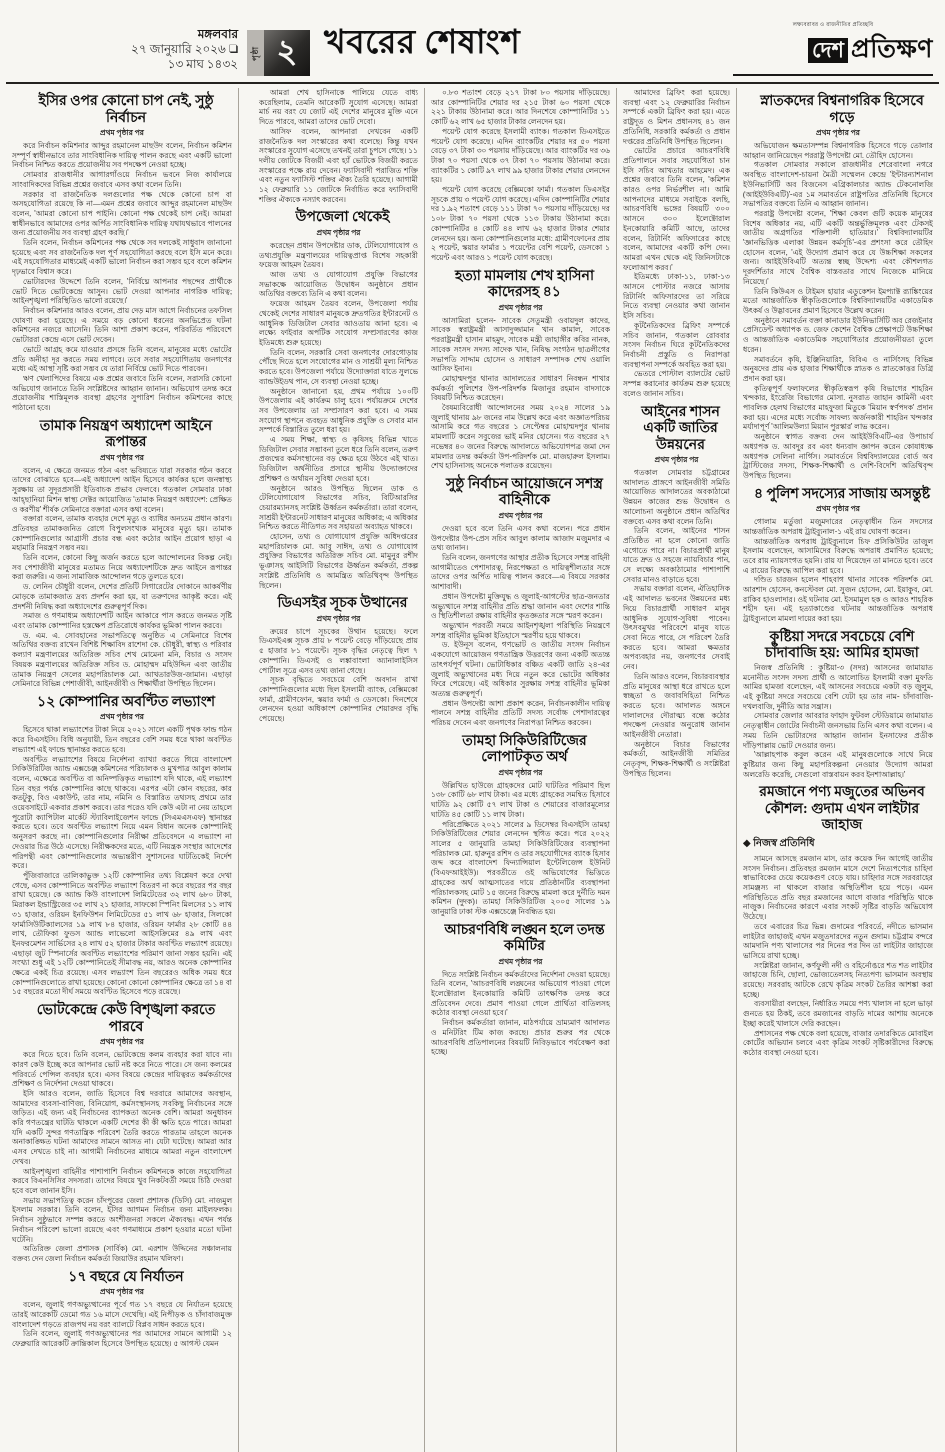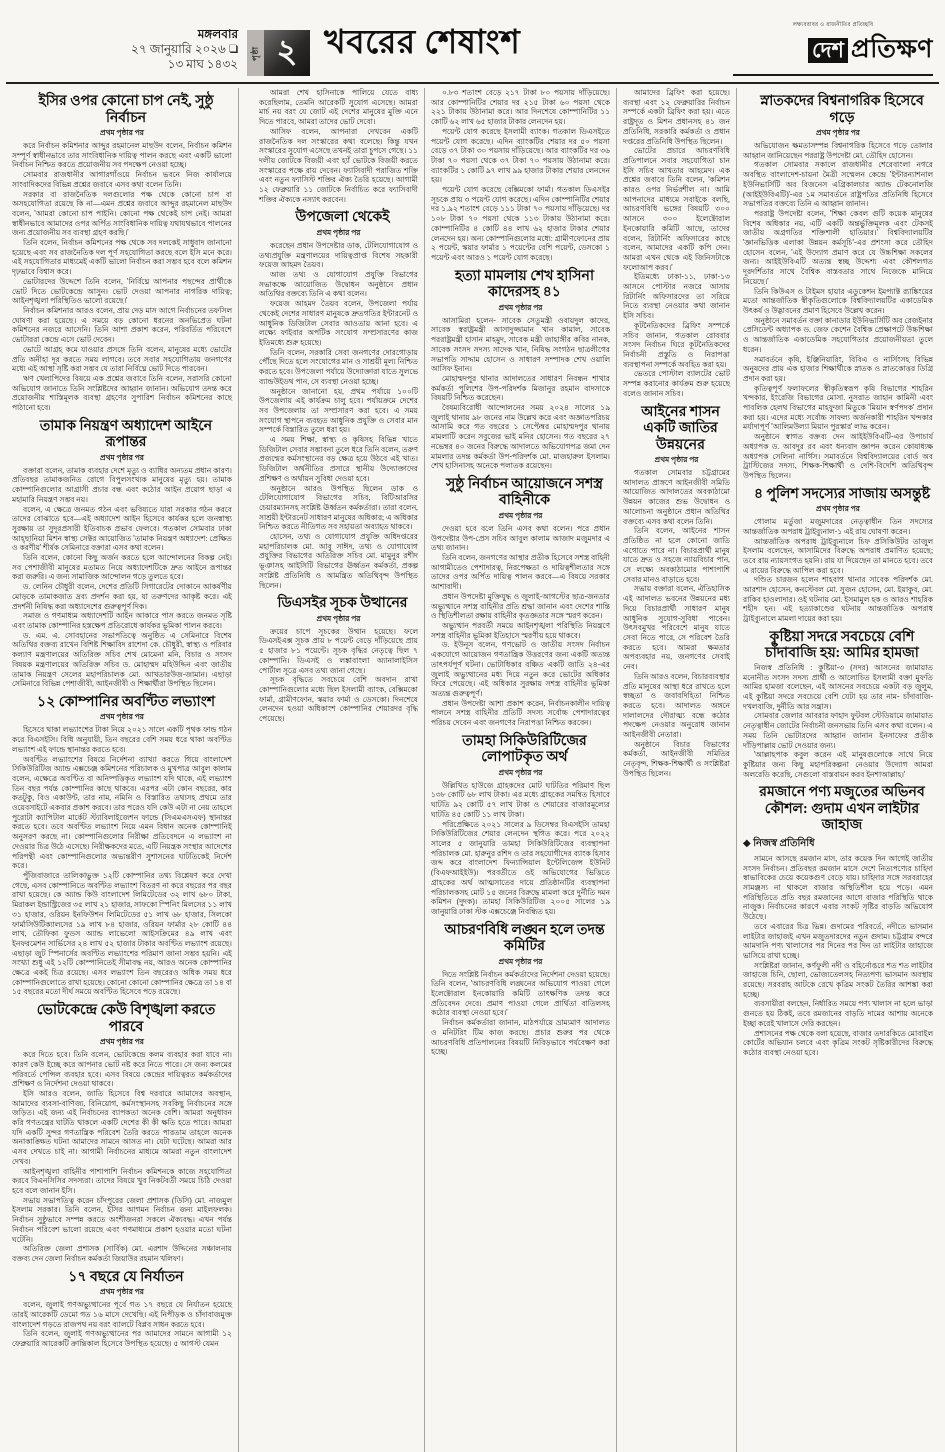--- a/index.html
+++ b/index.html
@@ -121,22 +121,22 @@
           <p class="bp">সরকার বা রাজনৈতিক দলগুলোর পক্ষ থেকে কোনো চাপ বা অসহযোগিতা রয়েছে কি না—এমন প্রশ্নের জবাবে আব্দুর রহমানেল মাছউদ বলেন, 'আমরা কোনো চাপ পাইনি। কোনো পক্ষ থেকেই চাপ নেই। আমরা স্বাধীনভাবে আমাদের ওপর অর্পিত সাংবিধানিক দায়িত্ব যথাযথভাবে পালনের জন্য প্রয়োজনীয় সব ব্যবস্থা গ্রহণ করছি।'</p>
           <p class="bp">তিনি বলেন, নির্বাচন কমিশনের পক্ষ থেকে সব দলকেই সাধুবাদ জানানো হয়েছে এবং সব রাজনৈতিক দল পূর্ণ সহযোগিতা করছে বলে ইসি মনে করে। এই সহযোগিতার মাধ্যমেই একটি ভালো নির্বাচন করা সম্ভব হবে বলে কমিশন দৃঢ়ভাবে বিশ্বাস করে।</p>
           <p class="bp">ভোটারদের উদ্দেশে তিনি বলেন, 'নির্বিঘ্নে আপনার পছন্দের প্রার্থীকে ভোট দিতে ভোটকেন্দ্রে আসুন। ভোট দেওয়া আপনার নাগরিক দায়িত্ব; আইনশৃঙ্খলা পরিস্থিতিও ভালো রয়েছে।'</p>
           <p class="bp">নির্বাচন কমিশনার আরও বলেন, প্রায় দেড় মাস আগে নির্বাচনের তফসিল ঘোষণা করা হয়েছে। এ সময়ে বড় কোনো ধরনের অনভিপ্রেত ঘটনা কমিশনের নজরে আসেনি। তিনি আশা প্রকাশ করেন, পরিবর্তিত পরিবেশে ভোটাররা কেন্দ্রে এসে ভোট দেবেন।</p>
           <p class="bp">ভোটে আগ্রহ কমে যাওয়ার প্রসঙ্গে তিনি বলেন, মানুষের মধ্যে ভোটের প্রতি অনীহা দূর করতে সময় লাগবে। তবে সবার সহযোগিতায় জনগণের মধ্যে এই আস্থা সৃষ্টি করা সম্ভব যে তারা নির্বিঘ্নে ভোট দিতে পারবেন।</p>
           <p class="bp">ঋণ খেলাপিদের বিষয়ে এক প্রশ্নের জবাবে তিনি বলেন, সরাসরি কোনো অভিযোগ জানাতে তিনি সংশ্লিষ্টদের আহ্বান জানান। অভিযোগ তদন্ত করে প্রয়োজনীয় শাস্তিমূলক ব্যবস্থা গ্রহণের সুপারিশ নির্বাচন কমিশনের কাছে পাঠানো হবে।</p>
         </article>
         <article class="art">
           <h2 class="hl">তামাক নিয়ন্ত্রণ অধ্যাদেশ আইনে রূপান্তর</h2>
           <div class="sub">প্রথম পৃষ্ঠার পর</div>
+          <p class="bp">বলেন, এ ক্ষেত্রে জনমত গঠন এবং ভবিষ্যতে যারা সরকার গঠন করবে তাদের বোঝাতে হবে—এই অধ্যাদেশ আইন হিসেবে কার্যকর হলে জনস্বাস্থ্য সুরক্ষায় তা সুদূরপ্রসারী ইতিবাচক প্রভাব ফেলবে। গতকাল সোমবার ঢাকা আহ্ছানিয়া মিশন স্বাস্থ্য সেক্টর আয়োজিত 'তামাক নিয়ন্ত্রণ অধ্যাদেশ: প্রেক্ষিত ও করণীয়' শীর্ষক সেমিনারে বক্তারা এসব কথা বলেন।</p>
           <p class="bp">বক্তারা বলেন, তামাক ব্যবহার দেশে মৃত্যু ও ব্যাধির অন্যতম প্রধান কারণ। প্রতিবছর তামাকজনিত রোগে বিপুলসংখ্যক মানুষের মৃত্যু হয়। তামাক কোম্পানিগুলোর আগ্রাসী প্রচার বন্ধ এবং কঠোর আইন প্রয়োগ ছাড়া এ মহামারি নিয়ন্ত্রণ সম্ভব নয়।</p>
-          <p class="bp">বলেন, এ ক্ষেত্রে জনমত গঠন এবং ভবিষ্যতে যারা সরকার গঠন করবে তাদের বোঝাতে হবে—এই অধ্যাদেশ আইন হিসেবে কার্যকর হলে জনস্বাস্থ্য সুরক্ষায় তা সুদূরপ্রসারী ইতিবাচক প্রভাব ফেলবে। গতকাল সোমবার ঢাকা আহ্ছানিয়া মিশন স্বাস্থ্য সেক্টর আয়োজিত 'তামাক নিয়ন্ত্রণ অধ্যাদেশ: প্রেক্ষিত ও করণীয়' শীর্ষক সেমিনারে বক্তারা এসব কথা বলেন।</p>
           <p class="bp">তিনি বলেন, কোনো কিছু অর্জন করতে হলে আন্দোলনের বিকল্প নেই। সব পেশাজীবী মানুষের মতামত নিয়ে অধ্যাদেশটিকে দ্রুত আইনে রূপান্তর করা জরুরি। এ জন্য সামাজিক আন্দোলন গড়ে তুলতে হবে।</p>
           <p class="bp">ড. লেনিন চৌধুরী বলেন, দেশের প্রতিটি সিগারেটের দোকানে আকর্ষণীয় মোড়কে তামাকজাত দ্রব্য প্রদর্শন করা হয়, যা তরুণদের আকৃষ্ট করে। এই প্রদর্শনী নিষিদ্ধ করা অধ্যাদেশের গুরুত্বপূর্ণ দিক।</p>
           <p class="bp">সমাজ ও গণমাধ্যম অধ্যাদেশটি আইন আকারে পাস করতে জনমত সৃষ্টি এবং তামাক কোম্পানির হস্তক্ষেপ প্রতিরোধে কার্যকর ভূমিকা পালন করবে।</p>
           <p class="bp">ড. এম. এ. সোবহানের সভাপতিত্বে অনুষ্ঠিত এ সেমিনারে বিশেষ অতিথির বক্তব্য রাখেন বিশিষ্ট শিক্ষাবিদ রাশেদা কে. চৌধুরী, স্বাস্থ্য ও পরিবার কল্যাণ মন্ত্রণালয়ের অতিরিক্ত সচিব শেখ মোমেনা মনি, বিচার ও সংসদ বিষয়ক মন্ত্রণালয়ের অতিরিক্ত সচিব ড. মোহাম্মদ মহিউদ্দিন এবং জাতীয় তামাক নিয়ন্ত্রণ সেলের মহাপরিচালক মো. আখতারউজ-জামান। এছাড়া সেমিনারে বিভিন্ন পেশাজীবী, আইনজীবী ও শিক্ষার্থীরা উপস্থিত ছিলেন।</p>
         </article>
         <article class="art">
           <h2 class="hl">১২ কোম্পানির অবণ্টিত লভ্যাংশ</h2>
           <div class="sub">প্রথম পৃষ্ঠার পর</div>
           <p class="bp">হিসেবে থাকা লভ্যাংশের টাকা নিয়ে ২০২১ সালে একটি পৃথক ফান্ড গঠন করে বিএসইসি। বিধি অনুযায়ী, তিন বছরের বেশি সময় ধরে থাকা অবণ্টিত লভ্যাংশ এই ফান্ডে স্থানান্তর করতে হবে।</p>
           <p class="bp">অবণ্টিত লভ্যাংশের বিষয়ে নির্দেশনা ব্যাখ্যা করতে গিয়ে বাংলাদেশ সিকিউরিটিজ অ্যান্ড এক্সচেঞ্জ কমিশনের পরিচালক ও মুখপাত্র আবুল কালাম বলেন, এক্ষেত্রে অবণ্টিত বা অনিষ্পত্তিকৃত লভ্যাংশ যদি থাকে, এই লভ্যাংশ তিন বছর পর্যন্ত কোম্পানির কাছে থাকবে। এরপর এটা কোন বছরের, কার কতটুকু, বিও একাউন্ট, তার নাম, নমিনি ও বিস্তারিত তথ্যসহ প্রথমে তার ওয়েবসাইটে একবার প্রকাশ করবে। তার পরেও যদি কেউ এটা না নেয় তাহলে পুরোটা ক্যাপিটাল মার্কেট স্ট্যাবিলাইজেশন ফান্ডে (সিএমএসএফ) স্থানান্তর করতে হবে। তবে অবণ্টিত লভ্যাংশ নিয়ে এমন বিধান অনেক কোম্পানিই অনুসরণ করছে না। কোম্পানিগুলোর নিরীক্ষা প্রতিবেদনে এ লভ্যাংশ না দেওয়ার চিত্র উঠে এসেছে। নিরীক্ষকদের মতে, এটি নিয়ন্ত্রক সংস্থার আদেশের পরিপন্থী এবং কোম্পানিগুলোর অভ্যন্তরীণ সুশাসনের ঘাটতিকেই নির্দেশ করে।</p>

